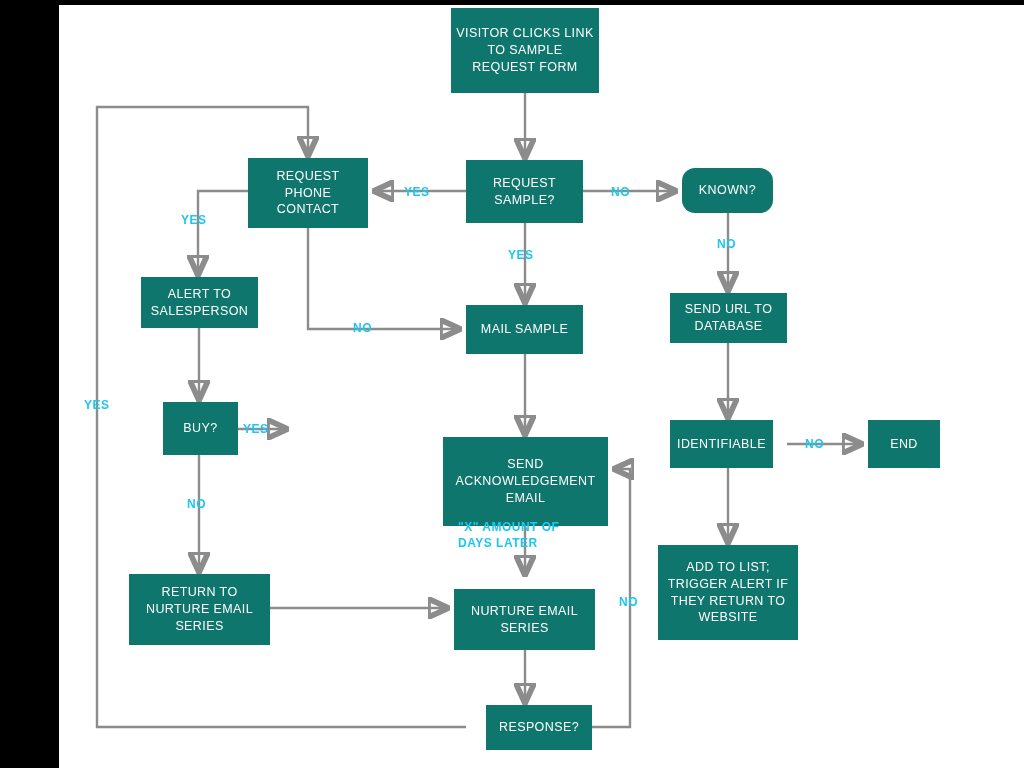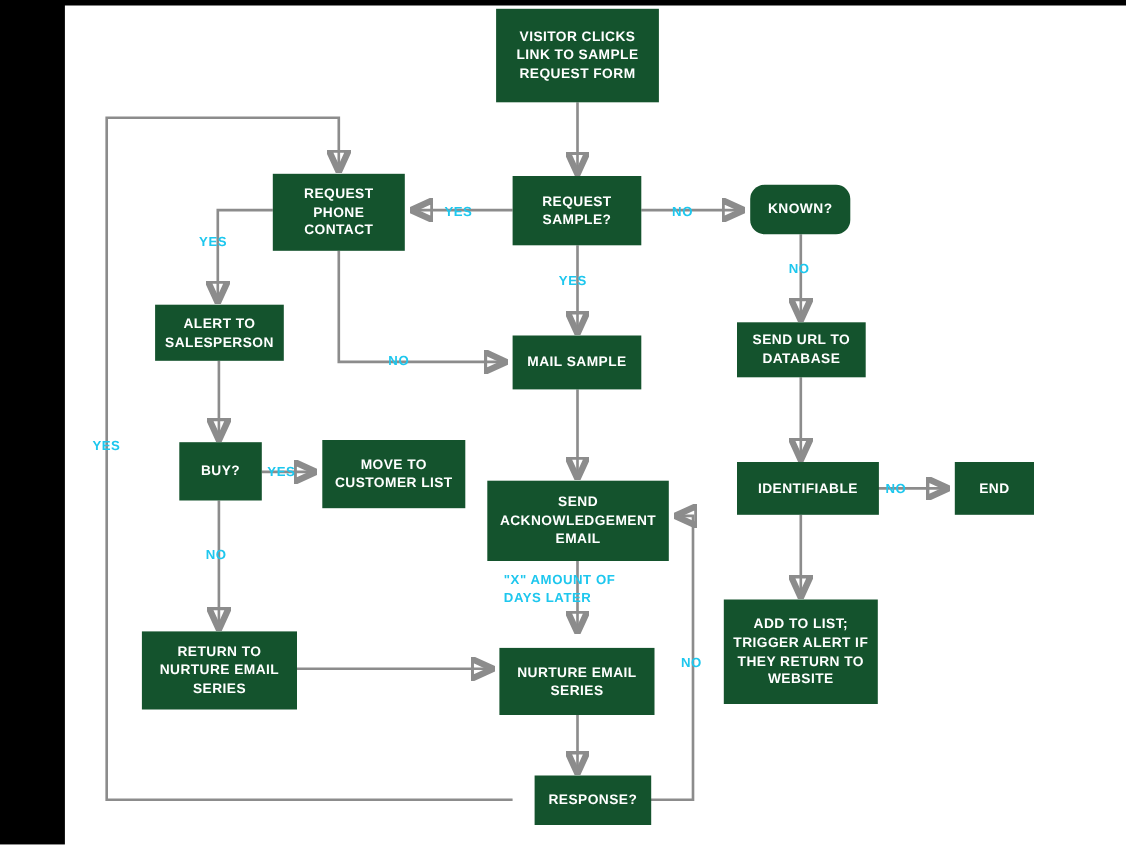--- a/index.html
+++ b/index.html
@@ -27,27 +27,27 @@
   .top-band {
     position: absolute;
     left: 0;
     top: 0;
     width: 1024px;
     height: 5px;
     background: #000000;
   }
   .node {
     position: absolute;
-    background: #14532d;
+    background: #0f766e;
     color: #ffffff;
     display: flex;
     align-items: center;
     justify-content: center;
     text-align: center;
-    font-weight: bold;
+    font-weight: normal;
     font-size: 12.5px;
     line-height: 1.35;
     letter-spacing: 0.4px;
     box-sizing: border-box;
     padding: 2px 4px;
     text-transform: uppercase;
   }
   .edge-label {
     position: absolute;
     color: #1ec7ee;
@@ -153,33 +153,30 @@
   </div>
 
   <div class="node" style="left:670px; top:293px; width:117px; height:50px;">
     <span>SEND URL TO DATABASE</span>
   </div>
 
   <div class="node" style="left:163px; top:402px; width:75px; height:53px;">
     <span>BUY?</span>
   </div>
 
-  <div class="node" style="left:293px; top:400px; width:130px; height:62px;">
-    <span>MOVE TO CUSTOMER LIST</span>
-  </div>
-
-  <div class="node" style="left:670px; top:420px; width:129px; height:48px;">
+
+  <div class="node" style="left:670px; top:420px; width:103px; height:48px;">
     <span>IDENTIFIABLE</span>
   </div>
 
   <div class="node" style="left:868px; top:420px; width:72px; height:48px;">
     <span>END</span>
   </div>
 
-  <div class="node" style="left:443px; top:437px; width:165px; height:73px;">
+  <div class="node" style="left:443px; top:437px; width:165px; height:89px;">
     <span>SEND ACKNOWLEDGEMENT EMAIL</span>
   </div>
 
   <div class="node" style="left:658px; top:545px; width:140px; height:95px;">
     <span>ADD TO LIST; TRIGGER ALERT IF THEY RETURN TO WEBSITE</span>
   </div>
 
   <div class="node" style="left:129px; top:574px; width:141px; height:71px;">
     <span>RETURN TO NURTURE EMAIL SERIES</span>
   </div>

